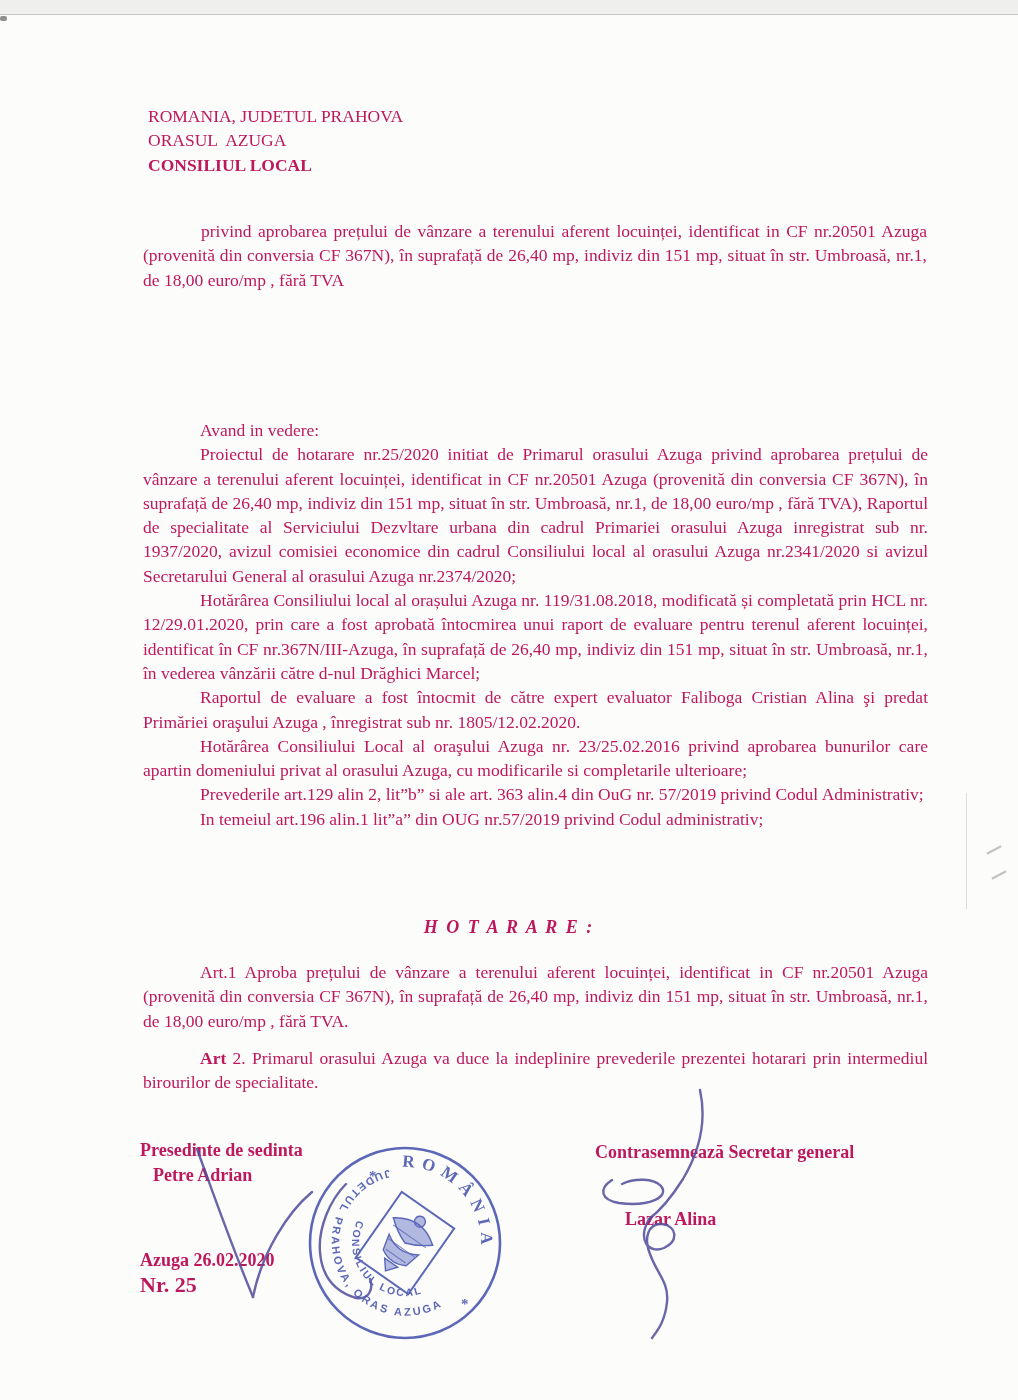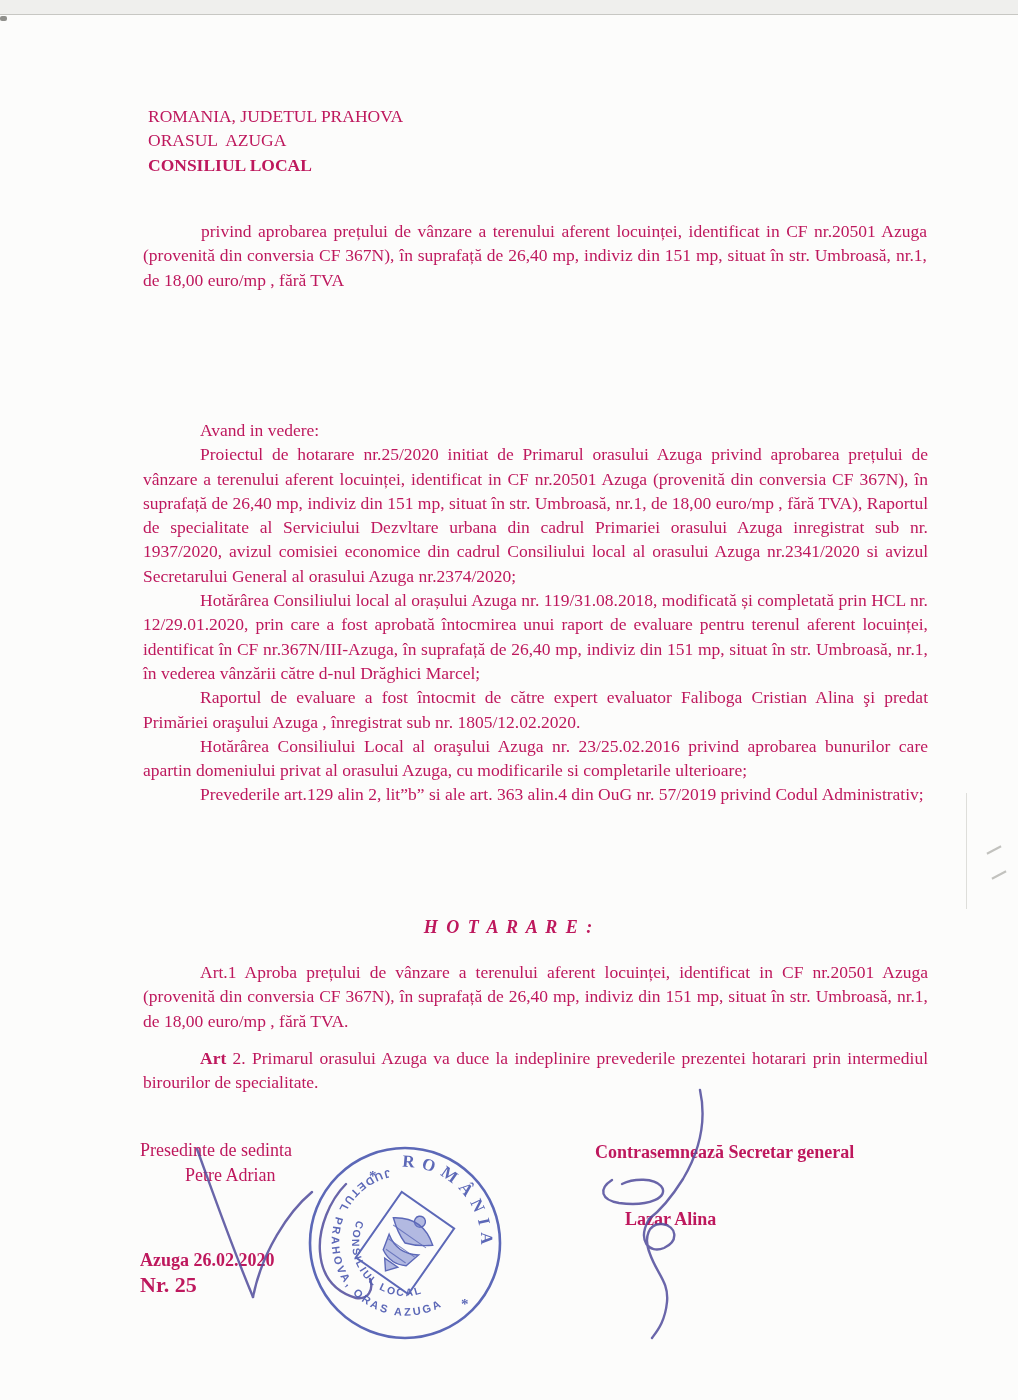--- a/index.html
+++ b/index.html
@@ -41,22 +41,22 @@
   .body-block{left:143px;top:418px;width:785px;}
   .body-block p{margin:0;text-align:justify;text-indent:57px;}
   .adoption{left:143px;top:872px;width:785px;text-indent:57px;font-weight:bold;}
   .decision-title{
     left:0;top:915px;width:1018px;text-align:center;
     font-weight:bold;font-size:18px;letter-spacing:2px;font-style:italic;
   }
   .art1{left:143px;top:960px;width:785px;text-align:justify;text-indent:57px;}
   .art2{left:143px;top:1046px;width:785px;text-align:justify;text-indent:57px;}
   .art2 .lbl{font-weight:bold;}
-  .sig-left-role{left:140px;top:1138px;font-weight:normal;font-size:18px;text-align:center;}
-  .sig-left-name{left:153px;top:1163px;font-weight:normal;font-size:18px;margin-left:32px;}
+  .sig-left-role{left:140px;top:1138px;font-weight:bold;font-size:18px;text-align:center;}
+  .sig-left-name{left:153px;top:1163px;font-weight:bold;font-size:18px;}
   .sig-right-role{left:595px;top:1140px;font-weight:bold;font-size:18px;}
   .sig-right-name{left:625px;top:1165px;font-weight:bold;font-size:18px;margin-top:42px;}
   .footer-date{left:140px;top:1248px;font-weight:bold;font-size:18px;}
   .footer-nr{left:140px;top:1273px;font-weight:bold;font-size:22px;}
   .overlay{position:absolute;left:0;top:0;pointer-events:none;}
 </style>
 </head>
 <body>
 
 <div class="page">
@@ -75,20 +75,21 @@
 
   <div class="txt subtitle">privind aprobarea prețului de vânzare a terenului aferent locuinței, identificat in CF nr.20501 Azuga (provenită din conversia CF 367N),  în suprafață de 26,40 mp, indiviz din 151 mp, situat în str. Umbroasă, nr.1, de 18,00 euro/mp , fără TVA</div>
 
   <div class="txt body-block">
     <p>Avand in vedere:</p>
     <p>Proiectul de hotarare nr.25/2020 initiat de Primarul orasului Azuga privind aprobarea prețului de vânzare a terenului aferent locuinței, identificat in CF nr.20501 Azuga (provenită din conversia CF 367N),  în suprafață de 26,40 mp, indiviz din 151 mp, situat în str. Umbroasă, nr.1, de 18,00 euro/mp , fără TVA), Raportul de specialitate al Serviciului Dezvltare urbana din cadrul Primariei orasului Azuga inregistrat sub nr. 1937/2020, avizul comisiei economice din cadrul Consiliului local al orasului Azuga nr.2341/2020 si avizul Secretarului General al orasului Azuga nr.2374/2020;</p>
     <p>Hotărârea Consiliului local al orașului Azuga nr. 119/31.08.2018, modificată și completată prin HCL nr. 12/29.01.2020, prin care  a fost aprobată întocmirea unui raport de evaluare pentru terenul aferent locuinței, identificat în CF nr.367N/III-Azuga, în suprafață de 26,40 mp, indiviz din 151 mp, situat în str. Umbroasă, nr.1, în vederea vânzării către d-nul Drăghici  Marcel;</p>
     <p>Raportul de  evaluare a fost  întocmit de către expert evaluator Faliboga Cristian Alina şi predat Primăriei oraşului Azuga , înregistrat sub nr. 1805/12.02.2020.</p>
     <p>Hotărârea Consiliului Local al oraşului Azuga nr. 23/25.02.2016 privind aprobarea bunurilor care apartin domeniului privat al orasului Azuga, cu modificarile si completarile ulterioare;</p>
     <p>Prevederile art.129 alin 2, lit”b” si ale art. 363 alin.4 din OuG nr. 57/2019 privind Codul Administrativ;</p>
+    <p>In temeiul art.196 alin.1 lit”a” din OUG nr.57/2019 privind Codul administrativ;</p>
   </div>
 
   <div class="txt decision-title">H O T A R A R E :</div>
 
   <div class="txt art1"><span class="lbl">Art.1</span><span> Aproba prețului de vânzare a terenului aferent locuinței, identificat in CF nr.20501 Azuga (provenită din conversia CF 367N),  în suprafață de 26,40 mp, indiviz din 151 mp, situat în str. Umbroasă, nr.1, de 18,00 euro/mp , fără TVA.</span></div>
   <div class="txt art2"><span class="lbl">Art</span><span> 2. Primarul orasului Azuga  va duce la indeplinire prevederile prezentei hotarari prin intermediul birourilor de specialitate.</span></div>
 
   <div class="txt sig-left-role">Presedinte de sedinta</div>
   <div class="txt sig-left-name">Petre  Adrian</div>
   <div class="txt sig-right-role">Contrasemnează  Secretar general</div>

